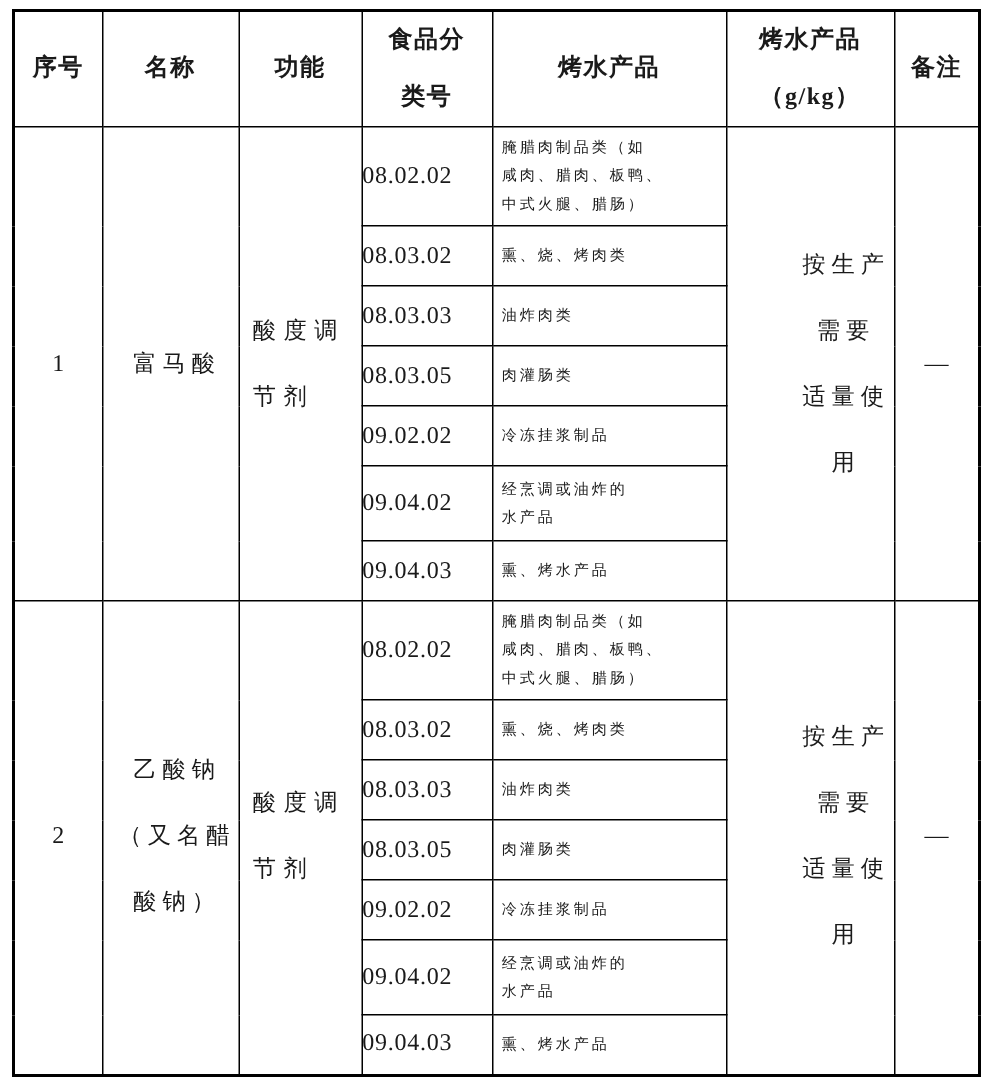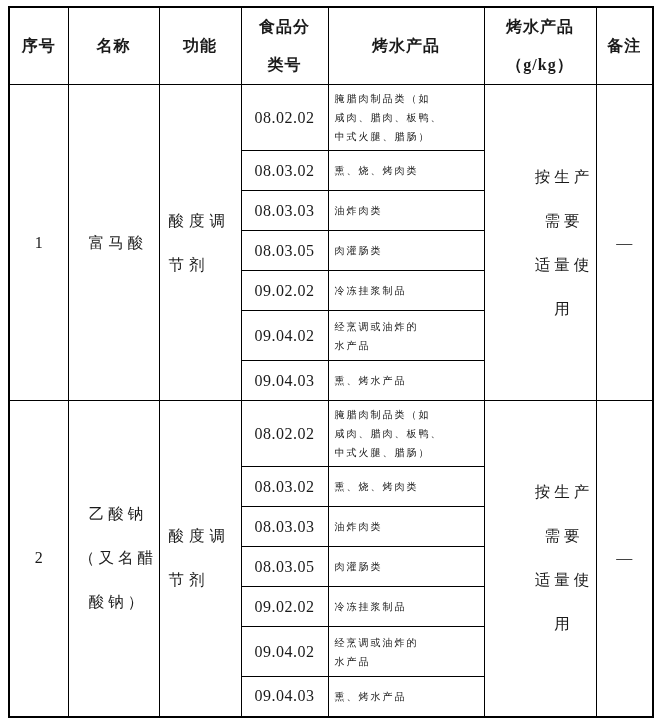--- a/index.html
+++ b/index.html
@@ -53,21 +53,21 @@
   td.cell-function{
     font-size:15.5px;
     letter-spacing:5px;
     line-height:44px;
     text-align:left;
     padding-left:9px;
     padding-right:4px;
     margin-left:20px;
   }
   td.cell-code{
-    text-align:center;
+    text-align:left;
     font-size:16px;
     letter-spacing:0.5px;
   }
   td.cell-food{
     font-size:10px;
     letter-spacing:2px;
     line-height:19px;
     white-space:pre-line;
     text-align:left;
     padding:3px 2px 3px 6px;

